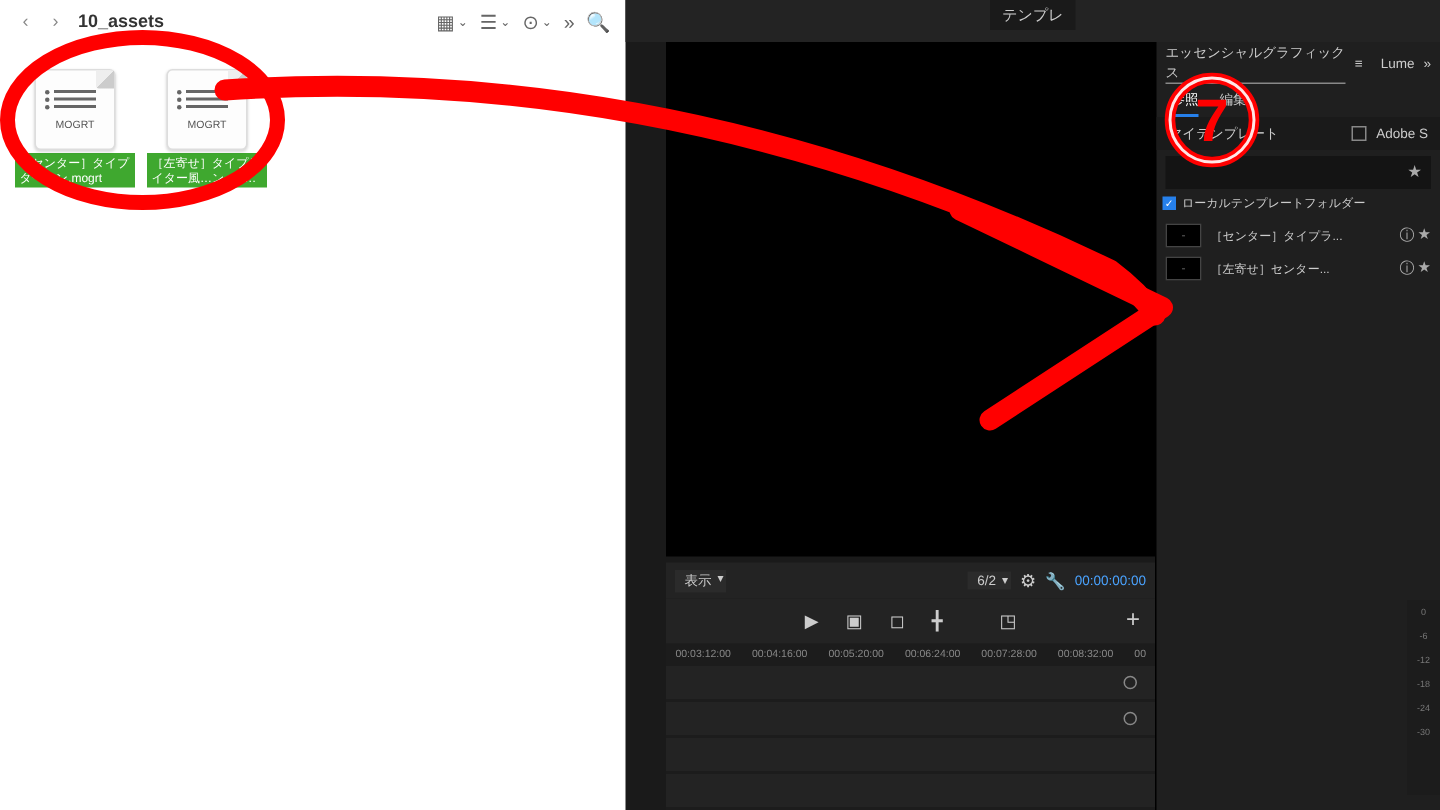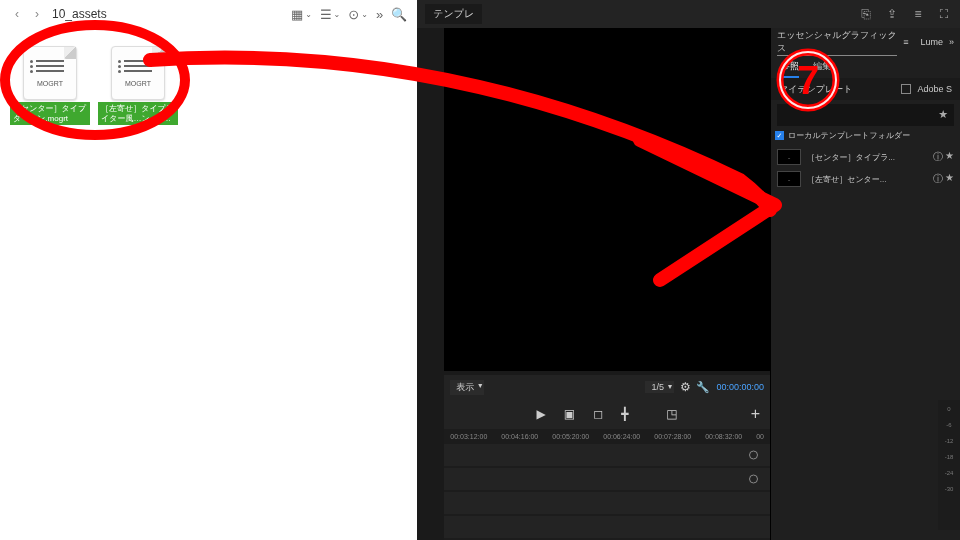--- a/index.html
+++ b/index.html
@@ -1,34 +1,34 @@
 <!DOCTYPE html>
 <html><head>
 <meta charset="utf-8">
 <style>
 * { margin:0; padding:0; box-sizing:border-box; font-family:"Hiragino Kaku Gothic Pro","Meiryo",sans-serif; }
 body { width:960px; height:540px; overflow:hidden; display:flex; background:#fff; }
 .finder { width:435px; height:540px; background:#fff; position:relative; }
 .finder-top { height:28px; display:flex; align-items:center; padding:0 10px; gap:8px; font-size:12px; color:#333; }
 .finder-top .nav { display:flex; gap:6px; }
 .finder-top .nav span { color:#888; cursor:pointer; width:14px; text-align:center; }
-.finder-top .title { font-weight:400; }
+.finder-top .title { font-weight:700; }
 .finder-top .spacer { flex:1; }
 .finder-top .tool { color:#666; font-size:13px; display:flex; align-items:center; gap:2px; cursor:pointer; }
 .files { display:flex; gap:8px; padding:18px 10px; }
 .file { width:80px; display:flex; flex-direction:column; align-items:center; }
 .file-icon { width:54px; height:54px; background:#fdfdfd; border:1px solid #ddd; border-radius:4px; display:flex; flex-direction:column; align-items:center; justify-content:center; font-size:7px; color:#555; position:relative; box-shadow:0 1px 2px rgba(0,0,0,.15); }
 .file-icon .corner { position:absolute; top:0; right:0; width:12px; height:12px; background:linear-gradient(135deg,#eee 50%,#ccc 50%); border-bottom-left-radius:2px; }
 .file-icon .lines { width:28px; height:18px; margin-bottom:2px; }
 .file-icon .lines div { height:2px; background:#666; margin-bottom:3px; position:relative; }
 .file-icon .lines div::before { content:""; position:absolute; left:-6px; top:0; width:3px; height:3px; border-radius:50%; background:#666; }
 .file-label { width:100%; background:#3fa82f; color:#fff; font-size:8px; line-height:1.2; padding:2px 3px; text-align:left; margin-top:2px; }
 
 .editor { flex:1; background:#1a1a1a; color:#ccc; font-size:10px; position:relative; display:flex; flex-direction:column; }
-.ed-top { height:28px; background:#232323; display:flex; align-items:center; padding:0 8px; gap:10px; }
+.ed-top { height:28px; background:#232323; display:flex; align-items:center; padding:0 8px; gap:10px;flex-direction:column; }
 .ed-top .tab { padding:3px 8px; background:#1a1a1a; font-size:10px; }
 .ed-top .sp { flex:1; }
 .ed-top .ico { width:16px; text-align:center; color:#aaa; cursor:pointer; font-size:12px; }
 .ed-main { flex:1; display:flex; }
 .preview-col { flex:1; display:flex; flex-direction:column;margin-left:27px; }
 .preview { flex:1; background:#000; margin:0 0 4px 0; }
 .prev-bar { height:24px; background:#232323; display:flex; align-items:center; padding:0 6px; gap:6px; font-size:9px; }
 .prev-bar .sp { flex:1; }
 .prev-bar .dd { background:#2b2b2b; padding:1px 10px 1px 6px; position:relative; }
 .prev-bar .dd::after { content:"▾"; position:absolute; right:2px; top:1px; font-size:8px; }
@@ -127,21 +127,21 @@
     <div class="ico">⇪</div>
     <div class="ico">≡</div>
     <div class="ico">⛶</div>
   </div>
   <div class="ed-main">
     <div class="preview-col">
       <div class="preview"></div>
       <div class="prev-bar">
         <span class="dd">表示</span>
         <div class="sp"></div>
-        <span class="dd">1/5</span>
+        <span class="dd">6/2</span>
         <span style="font-size:12px">⚙</span>
         <span style="font-size:11px">🔧</span>
         <span style="color:#4aa3ff">00:00:00:00</span>
       </div>
       <div class="transport">
         <span class="ico">▶</span>
         <span class="ico">▣</span>
         <span class="ico">◻</span>
         <span class="ico">╋</span>
         <span class="ico" style="margin-left:20px">◳</span>

